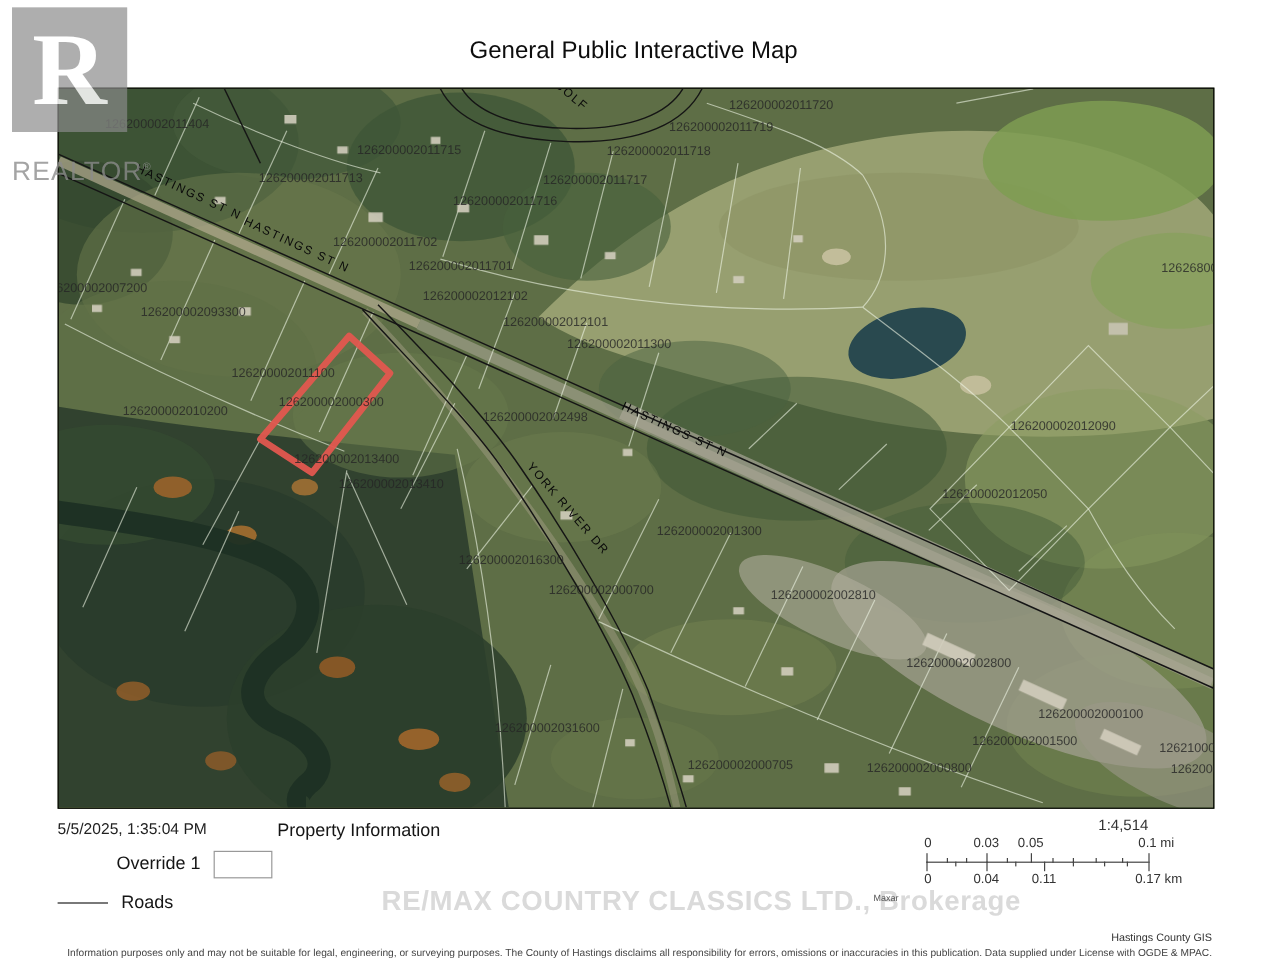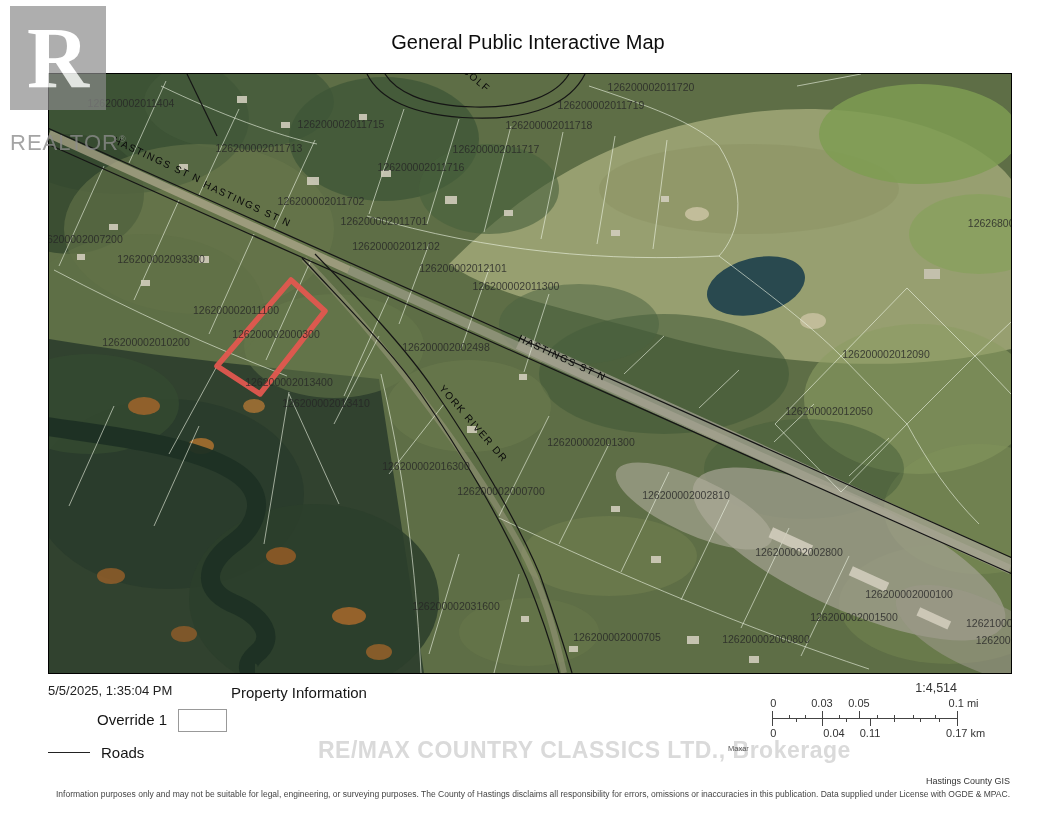--- a/index.html
+++ b/index.html
@@ -284,21 +284,21 @@
       <div class="tick" style="left: 53%; top: 7px; height: 8px;"></div>
       <div class="tick" style="left: 100%; top: 7px; height: 8px;"></div>
       <div class="tick" style="left: 13%; top: 7px; height: 4px;"></div>
       <div class="tick" style="left: 40%; top: 7px; height: 4px;"></div>
       <div class="tick" style="left: 66%; top: 7px; height: 4px;"></div>
       <div class="tick" style="left: 80%; top: 7px; height: 4px;"></div>
       <div class="tick" style="left: 90%; top: 7px; height: 4px;"></div>
     </div>
   <div class="scale-row scale-km" id="scale-km">
       <span style="left: 0%; transform: translateX(-30%);">0</span>
-      <span style="left: 27%; margin-left: 12px;">0.04</span>
+      <span style="left: 27%;">0.04</span>
       <span style="left: 53%;">0.11</span>
       <span style="left: 100%; transform: translateX(-28%);">0.17 km</span>
     </div>
 
   <div class="brokerage">RE/MAX COUNTRY CLASSICS LTD., Brokerage</div>
   <div class="maxar">Maxar</div>
   <div class="gis-credit">Hastings County GIS</div>
   <div class="disclaimer">Information purposes only and may not be suitable for legal, engineering, or surveying purposes.  The County of Hastings disclaims all responsibility for errors, omissions or inaccuracies in this publication. Data supplied under License with OGDE &amp; MPAC.</div>
 
 </div>

